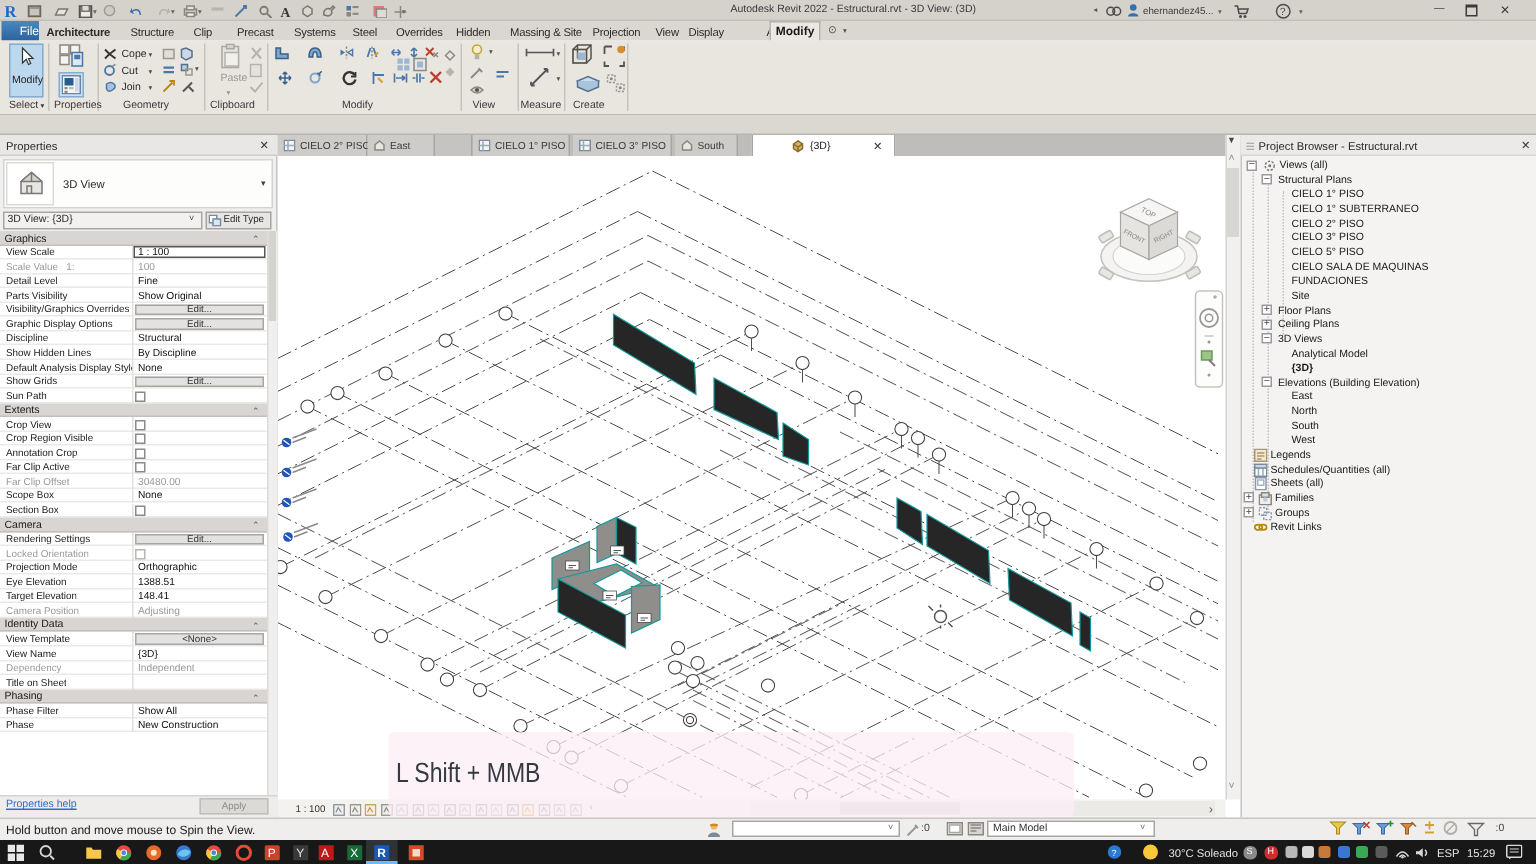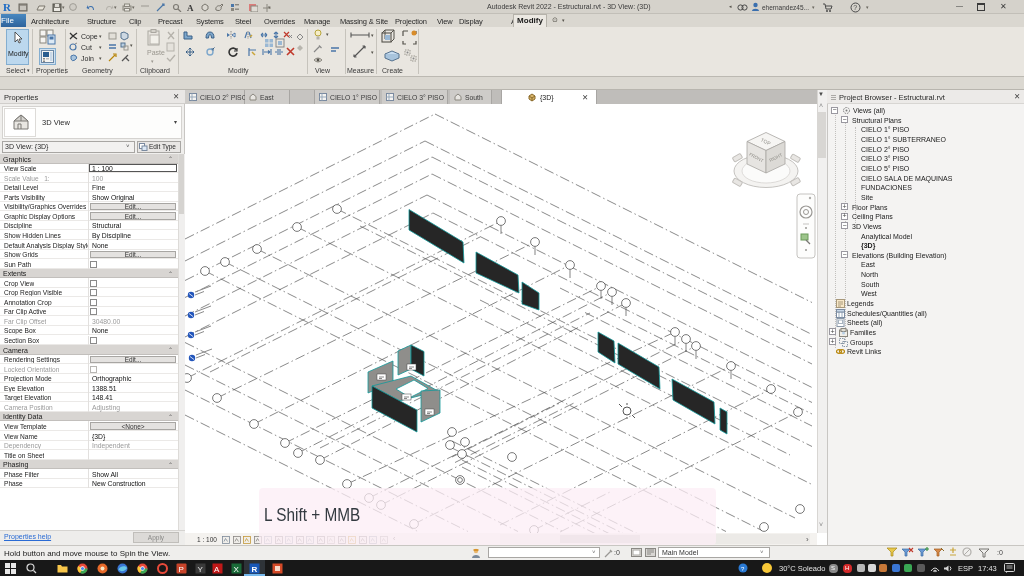--- a/index.html
+++ b/index.html
@@ -92,29 +92,29 @@
   </svg>
 <svg class="ab" style="left:850px;top:2px" width="11" height="11">
     <circle cx="5.5" cy="5.5" r="4.5" fill="none" stroke="#4a4a4a"></circle>
     <text x="3.2" y="8.2" font-size="7" fill="#4a4a4a">?</text>
   </svg>
 <div class="tx" style="left:866px;top:4px;font-size:5px;color:#6a675f;font-weight:400;">▾</div>
 <div class="tx" style="left:956px;top:2px;font-size:7px;color:#3a3a3a;font-weight:400;">—</div>
 <div class="ab" style="left:977px;top:3px;width:8px;height:8px;border:1px solid #3a3a3a;border-top:2px solid #3a3a3a"></div>
 <div class="tx" style="left:1000px;top:2px;font-size:8px;color:#3a3a3a;font-weight:400;">✕</div>
 <div class="ab" style="left:0px;top:14px;width:1024px;height:13px;background:#dad7d0"></div>
-<div class="ab" style="left:1px;top:14px;width:25px;height:13px;background:linear-gradient(#4888c0,#2e639c);color:#fff;font-size:8px;text-align:left;line-height:13px">File</div>
-<div class="tx" style="left:31px;top:17px;font-size:7.5px;color:#2a2a2a;font-weight:400;letter-spacing:-0.15px">Architecture</div>
+<div class="ab" style="left:1px;top:14px;width:25px;height:13px;background:linear-gradient(#4888c0,#2e639c);color:#fff;font-size:8px;text-align:right;line-height:13px">File</div>
+<div class="tx" style="left:31px;top:17px;font-size:7.5px;color:#2a2a2a;font-weight:700;letter-spacing:-0.15px">Architecture</div>
 <div class="tx" style="left:87px;top:17px;font-size:7.5px;color:#2a2a2a;font-weight:400;letter-spacing:-0.15px">Structure</div>
 <div class="tx" style="left:129px;top:17px;font-size:7.5px;color:#2a2a2a;font-weight:400;letter-spacing:-0.15px">Clip</div>
 <div class="tx" style="left:158px;top:17px;font-size:7.5px;color:#2a2a2a;font-weight:400;letter-spacing:-0.15px">Precast</div>
 <div class="tx" style="left:196px;top:17px;font-size:7.5px;color:#2a2a2a;font-weight:400;letter-spacing:-0.15px">Systems</div>
 <div class="tx" style="left:235px;top:17px;font-size:7.5px;color:#2a2a2a;font-weight:400;letter-spacing:-0.15px">Steel</div>
 <div class="tx" style="left:264px;top:17px;font-size:7.5px;color:#2a2a2a;font-weight:400;letter-spacing:-0.15px">Overrides</div>
-<div class="tx" style="left:304px;top:17px;font-size:7.5px;color:#2a2a2a;font-weight:400;letter-spacing:-0.15px">Manage</div>
+<div class="tx" style="left:304px;top:17px;font-size:7.5px;color:#2a2a2a;font-weight:400;letter-spacing:-0.15px">Hidden</div>
 <div class="tx" style="left:340px;top:17px;font-size:7.5px;color:#2a2a2a;font-weight:400;letter-spacing:-0.15px">Massing &amp; Site</div>
 <div class="tx" style="left:395px;top:17px;font-size:7.5px;color:#2a2a2a;font-weight:400;letter-spacing:-0.15px">Projection</div>
 <div class="tx" style="left:437px;top:17px;font-size:7.5px;color:#2a2a2a;font-weight:400;letter-spacing:-0.15px">View</div>
 <div class="tx" style="left:459px;top:17px;font-size:7.5px;color:#2a2a2a;font-weight:400;letter-spacing:-0.15px">Display</div>
 <div class="tx" style="left:511px;top:17px;font-size:7.5px;color:#2a2a2a;font-weight:400;letter-spacing:-0.15px">Add-Ins</div>
 <div class="ab" style="left:513px;top:14px;width:34px;height:13px;background:#ebe8e2;border:1px solid #b5b2aa;border-bottom:none;font-size:8px;font-weight:bold;color:#1a1a1a;text-align:center;line-height:12px">Modify</div>
 <div class="tx" style="left:552px;top:16px;font-size:7px;color:#55524b;font-weight:400;">⊙</div>
 <div class="tx" style="left:562px;top:17px;font-size:5px;color:#55524b;font-weight:400;">▾</div>
 <div class="ab" style="left:0px;top:27px;width:1024px;height:50px;background:#e9e6e0;border-bottom:1px solid #bcb9b2"></div>
 <div class="ab" style="left:32px;top:29px;width:1px;height:45px;background:#c6c3bc"></div>
@@ -956,17 +956,17 @@
 <svg class="ab" style="left:930px;top:564px" width="10" height="9">
     <path d="M1 7 Q5 1 9 7" fill="none" stroke="#d8d8d8" stroke-width="1"></path>
     <path d="M3 7.5 Q5 4.5 7 7.5" fill="none" stroke="#d8d8d8" stroke-width="1"></path>
     <circle cx="5" cy="7.5" r="0.8" fill="#d8d8d8"></circle>
   </svg>
 <svg class="ab" style="left:943px;top:564px" width="10" height="9">
     <path d="M1 3.5 L3 3.5 L5.5 1.5 L5.5 7.5 L3 5.5 L1 5.5 Z" fill="#d8d8d8"></path>
     <path d="M7 2.5 Q9 4.5 7 6.5" fill="none" stroke="#d8d8d8"></path>
   </svg>
 <div class="tx" style="left:958px;top:564px;font-size:7.5px;color:#e4e4e4;font-weight:400;">ESP</div>
-<div class="tx" style="left:978px;top:564px;font-size:7.5px;color:#e4e4e4;font-weight:400;">17:43</div>
+<div class="tx" style="left:978px;top:564px;font-size:7.5px;color:#e4e4e4;font-weight:400;">15:29</div>
 <svg class="ab" style="left:1004px;top:563px" width="11" height="10">
     <rect x="0.5" y="0.5" width="10" height="8" rx="1" fill="none" stroke="#d8d8d8"></rect>
     <path d="M2 8.5 L2 10 L4 8.5" fill="#d8d8d8"></path>
     <path d="M2.5 3 L8.5 3 M2.5 5 L8.5 5" stroke="#d8d8d8" stroke-width="0.8"></path>
   </svg>
 </body></html>

